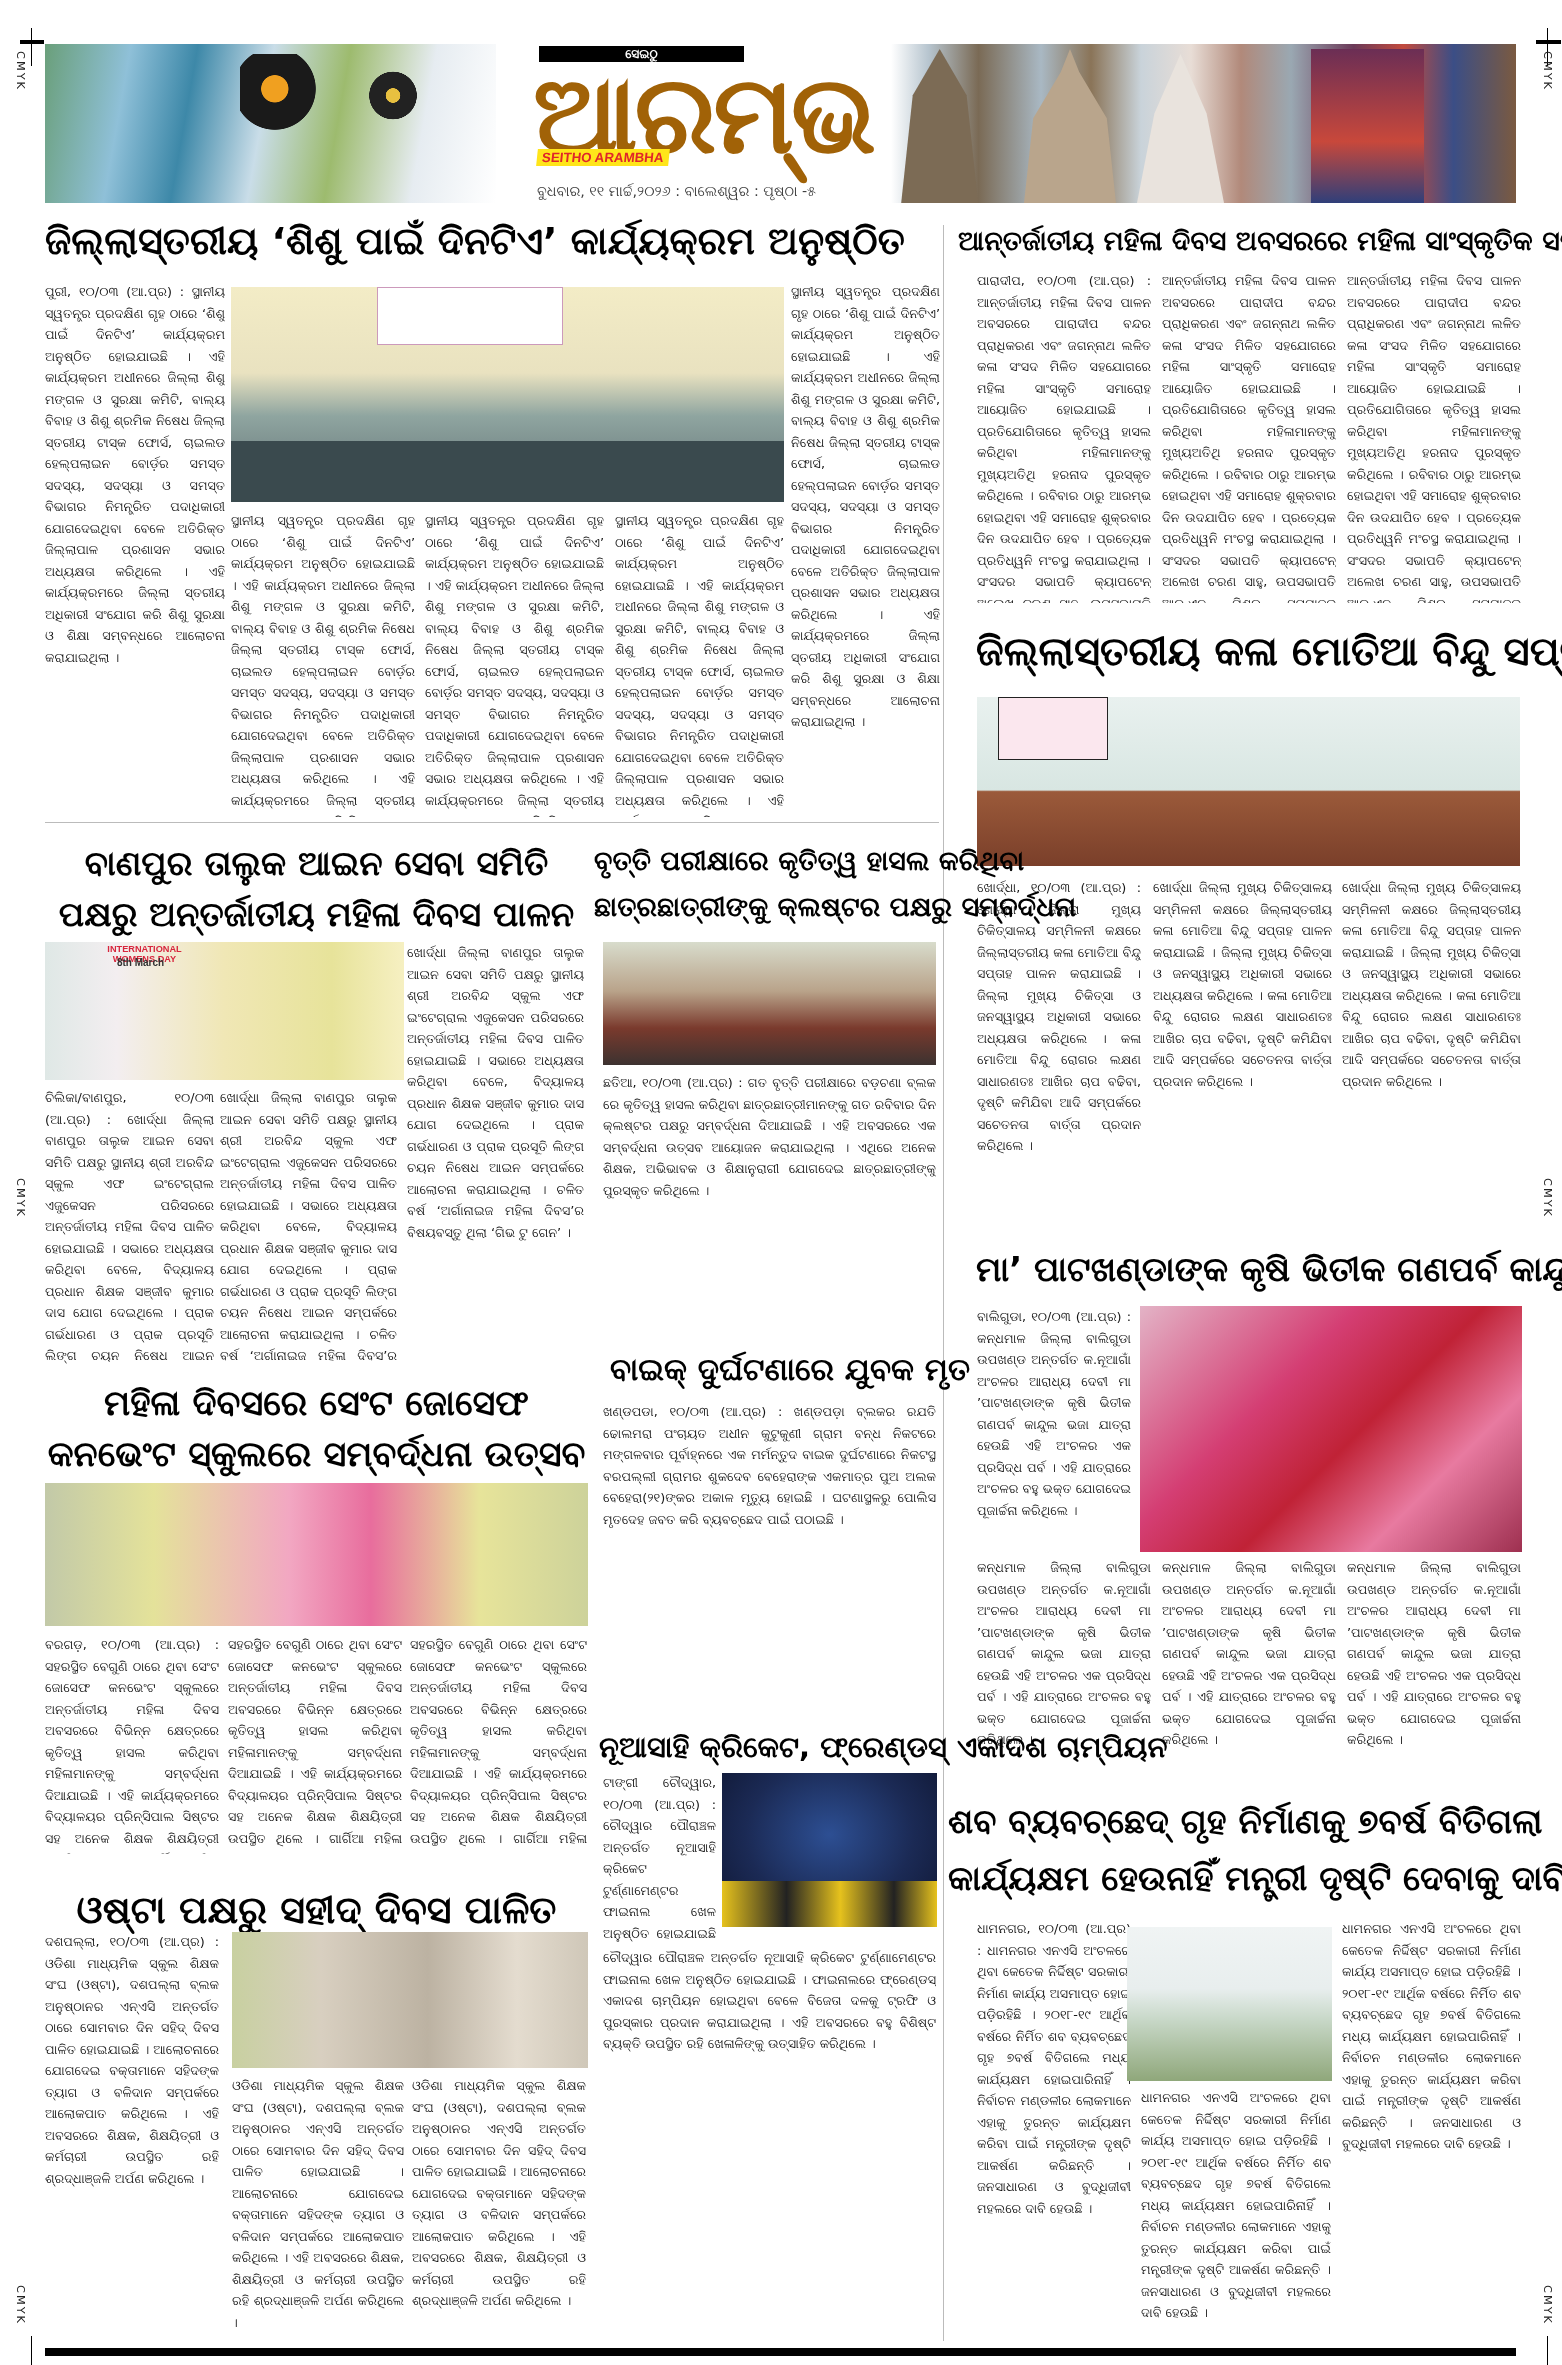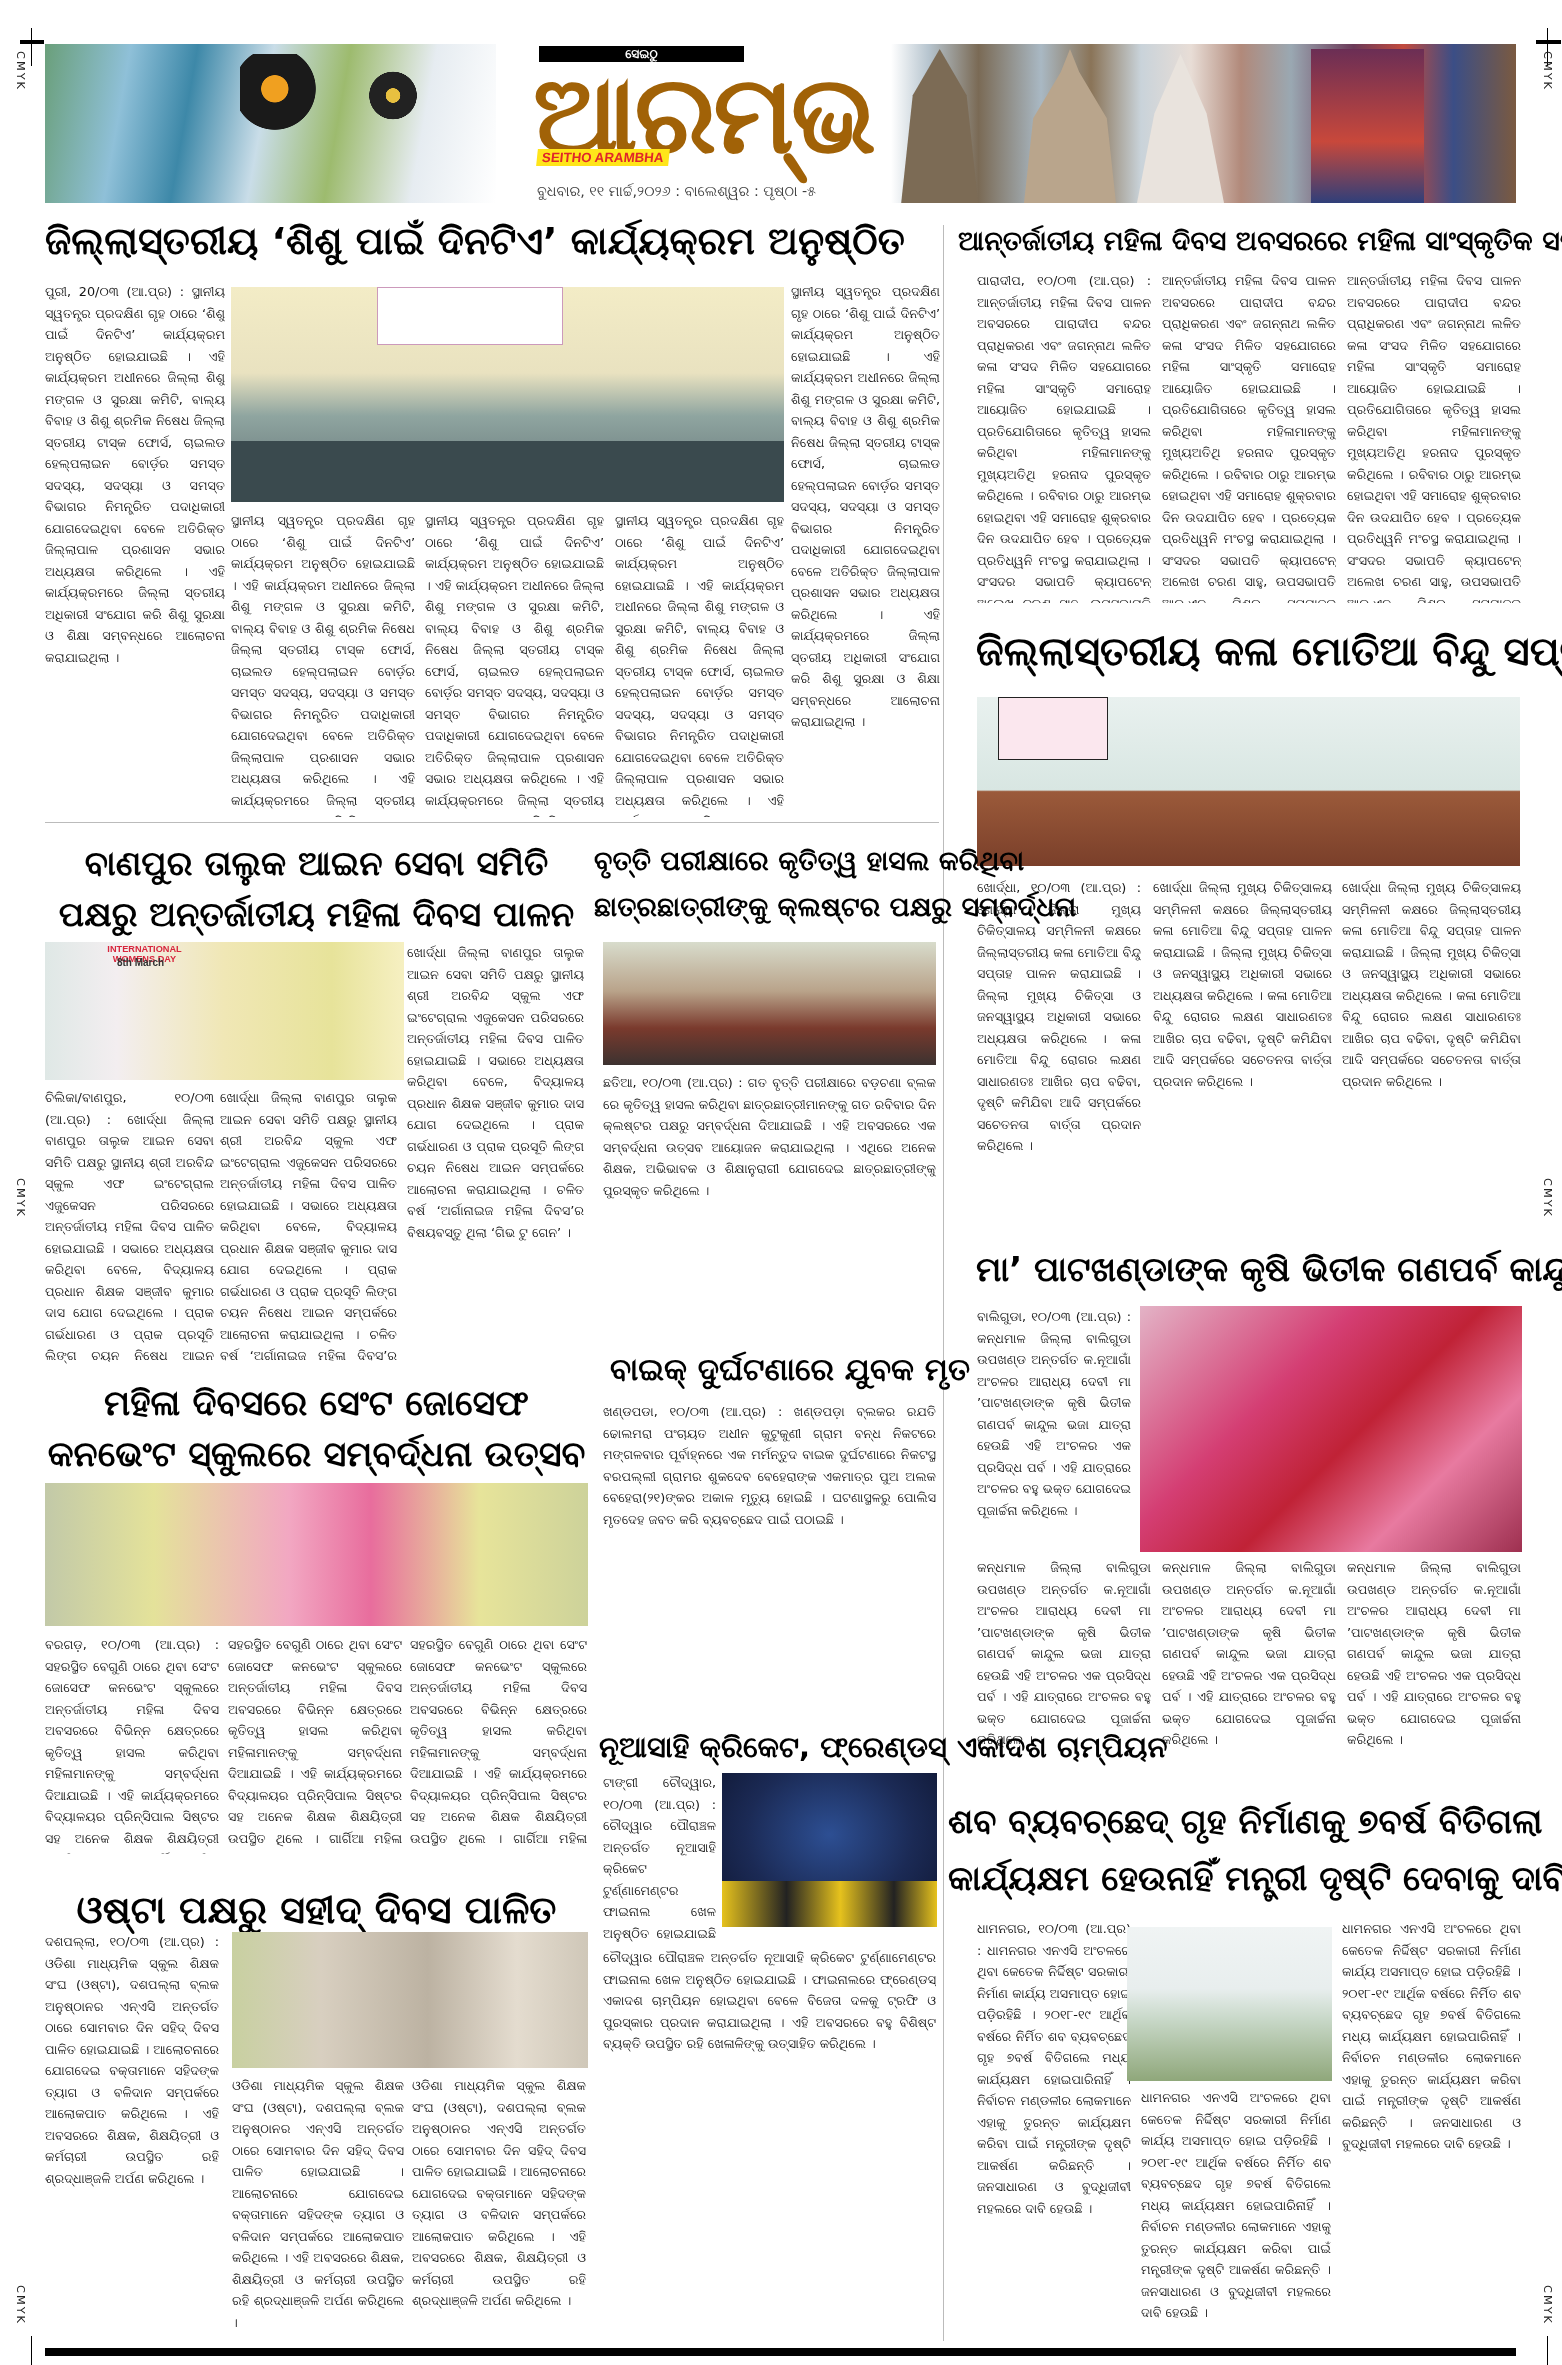--- a/index.html
+++ b/index.html
@@ -67,21 +67,21 @@
   </div>
   <div class="logo-bar">ସେଇଠୁ</div>
   <div class="logo-main">ଆରମ୍ଭ</div>
   <div class="logo-tag">SEITHO ARAMBHA</div>
   <div class="dateline">ବୁଧବାର, ୧୧ ମାର୍ଚ୍ଚ,୨୦୨୬ : ବାଲେଶ୍ୱର : ପୃଷ୍ଠା -୫</div>
 </header>
 
 <section>
   <div class="hl" style="left:45px;top:220px;font-size:38px;">ଜିଲ୍ଲାସ୍ତରୀୟ ‘ଶିଶୁ ପାଇଁ ଦିନଟିଏ’ କାର୍ଯ୍ୟକ୍ରମ ଅନୁଷ୍ଠିତ</div>
   <div class="col" style="left:45px;top:281px;width:180px;height:538px;">
-    <span class="dl">ପୁରୀ, 20/୦୩ (ଆ.ପ୍ର) :</span>
+    <span class="dl">ପୁରୀ, ୧୦/୦୩ (ଆ.ପ୍ର) :</span>
     <span>ସ୍ଥାନୀୟ ସ୍ୱତନ୍ତ୍ର ପ୍ରଦକ୍ଷିଣ ଗୃହ ଠାରେ ‘ଶିଶୁ ପାଇଁ ଦିନଟିଏ’ କାର୍ଯ୍ୟକ୍ରମ ଅନୁଷ୍ଠିତ ହୋଇଯାଇଛି । ଏହି କାର୍ଯ୍ୟକ୍ରମ ଅଧୀନରେ ଜିଲ୍ଲା ଶିଶୁ ମଙ୍ଗଳ ଓ ସୁରକ୍ଷା କମିଟି, ବାଲ୍ୟ ବିବାହ ଓ ଶିଶୁ ଶ୍ରମିକ ନିଷେଧ ଜିଲ୍ଲା ସ୍ତରୀୟ ଟାସ୍କ ଫୋର୍ସ, ଚାଇଲଡ ହେଲ୍ପଲାଇନ ବୋର୍ଡ଼ର ସମସ୍ତ ସଦସ୍ୟ, ସଦସ୍ୟା ଓ ସମସ୍ତ ବିଭାଗର ନିମନ୍ତ୍ରିତ ପଦାଧିକାରୀ ଯୋଗଦେଇଥିବା ବେଳେ ଅତିରିକ୍ତ ଜିଲ୍ଲାପାଳ ପ୍ରଶାସନ ସଭାର ଅଧ୍ୟକ୍ଷତା କରିଥିଲେ । ଏହି କାର୍ଯ୍ୟକ୍ରମରେ ଜିଲ୍ଲା ସ୍ତରୀୟ ଅଧିକାରୀ ସଂଯୋଗ କରି ଶିଶୁ ସୁରକ୍ଷା ଓ ଶିକ୍ଷା ସମ୍ବନ୍ଧରେ ଆଲୋଚନା କରାଯାଇଥିଲା ।</span>
   </div>
   <div class="photo" style="left:231px;top:287px;width:553px;height:215px;background:linear-gradient(180deg,#f3ecc6 0%,#e9e2c0 40%,#8fa5a0 60%,#5d6b70 100%);">
     <div style="position:absolute;left:146px;top:0;width:184px;height:56px;background:#fff;border:1px solid #c9b;"></div>
     <div style="position:absolute;left:0;bottom:0;width:100%;height:61px;background:#3a4a4e;"></div>
   </div>
   <div class="col" style="left:231px;top:510px;width:184px;height:307px;">
     <span>ସ୍ଥାନୀୟ ସ୍ୱତନ୍ତ୍ର ପ୍ରଦକ୍ଷିଣ ଗୃହ ଠାରେ ‘ଶିଶୁ ପାଇଁ ଦିନଟିଏ’ କାର୍ଯ୍ୟକ୍ରମ ଅନୁଷ୍ଠିତ ହୋଇଯାଇଛି । ଏହି କାର୍ଯ୍ୟକ୍ରମ ଅଧୀନରେ ଜିଲ୍ଲା ଶିଶୁ ମଙ୍ଗଳ ଓ ସୁରକ୍ଷା କମିଟି, ବାଲ୍ୟ ବିବାହ ଓ ଶିଶୁ ଶ୍ରମିକ ନିଷେଧ ଜିଲ୍ଲା ସ୍ତରୀୟ ଟାସ୍କ ଫୋର୍ସ, ଚାଇଲଡ ହେଲ୍ପଲାଇନ ବୋର୍ଡ଼ର ସମସ୍ତ ସଦସ୍ୟ, ସଦସ୍ୟା ଓ ସମସ୍ତ ବିଭାଗର ନିମନ୍ତ୍ରିତ ପଦାଧିକାରୀ ଯୋଗଦେଇଥିବା ବେଳେ ଅତିରିକ୍ତ ଜିଲ୍ଲାପାଳ ପ୍ରଶାସନ ସଭାର ଅଧ୍ୟକ୍ଷତା କରିଥିଲେ । ଏହି କାର୍ଯ୍ୟକ୍ରମରେ ଜିଲ୍ଲା ସ୍ତରୀୟ ଅଧିକାରୀ ସଂଯୋଗ କରି ଶିଶୁ ସୁରକ୍ଷା ଓ ଶିକ୍ଷା ସମ୍ବନ୍ଧରେ ଆଲୋଚନା କରାଯାଇଥିଲା ।</span>
   </div>
   <div class="col" style="left:425px;top:510px;width:179px;height:307px;">

